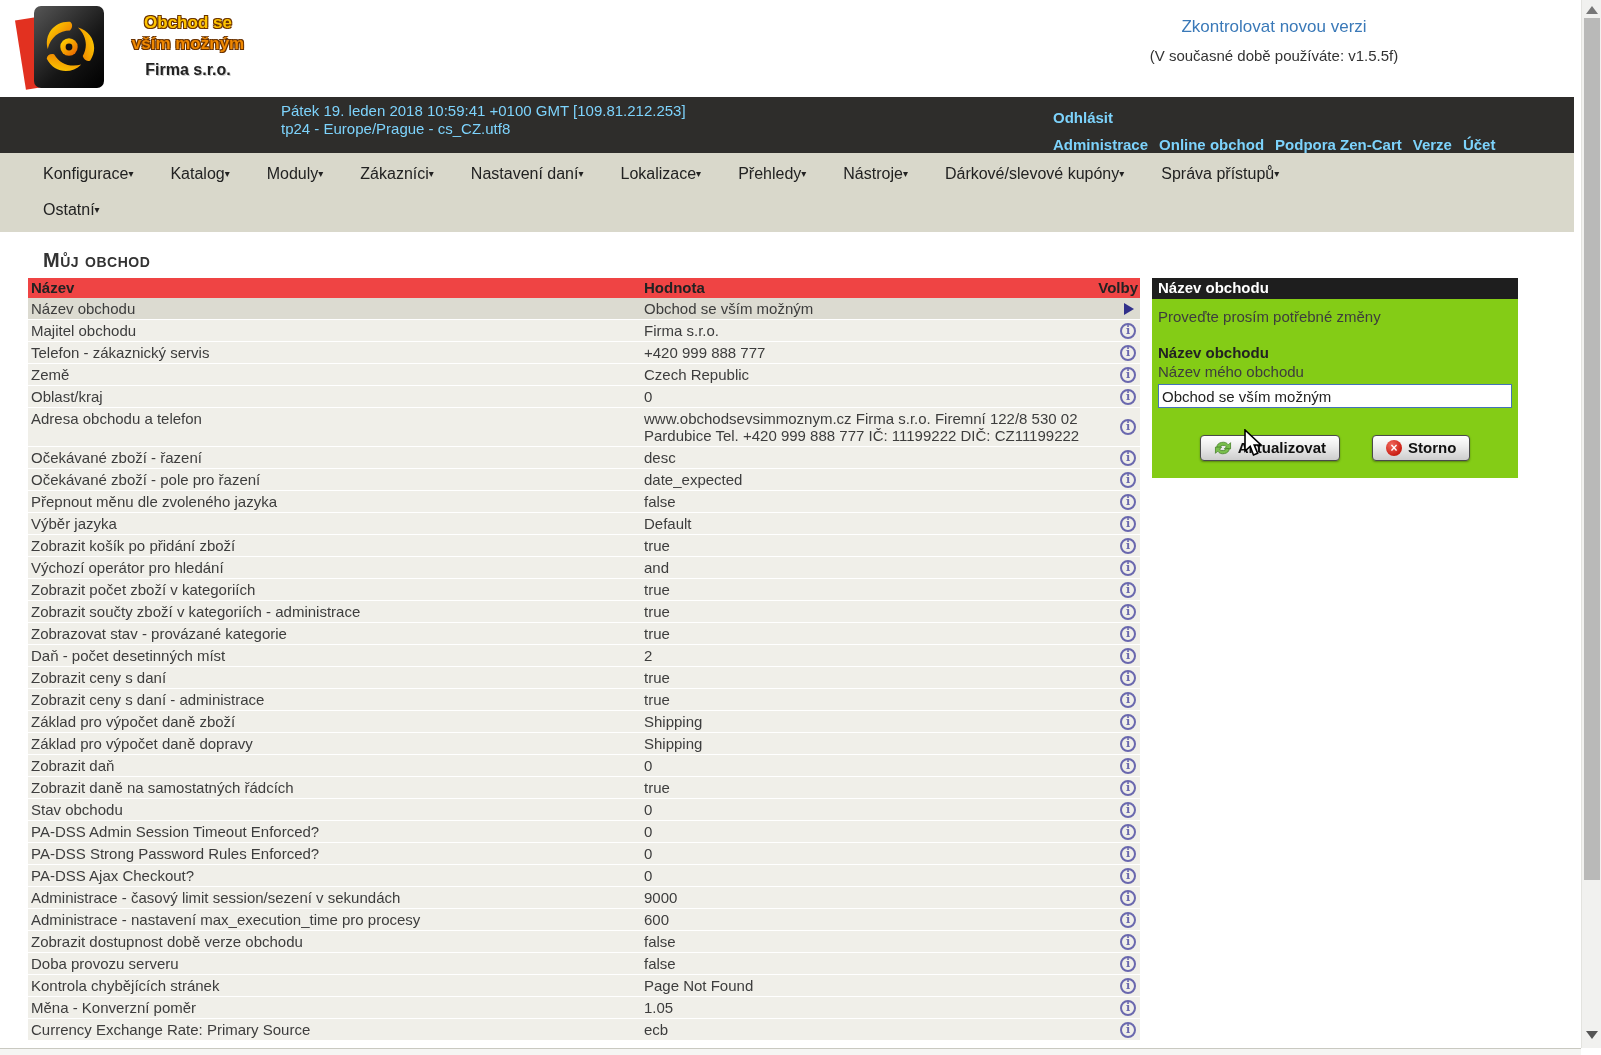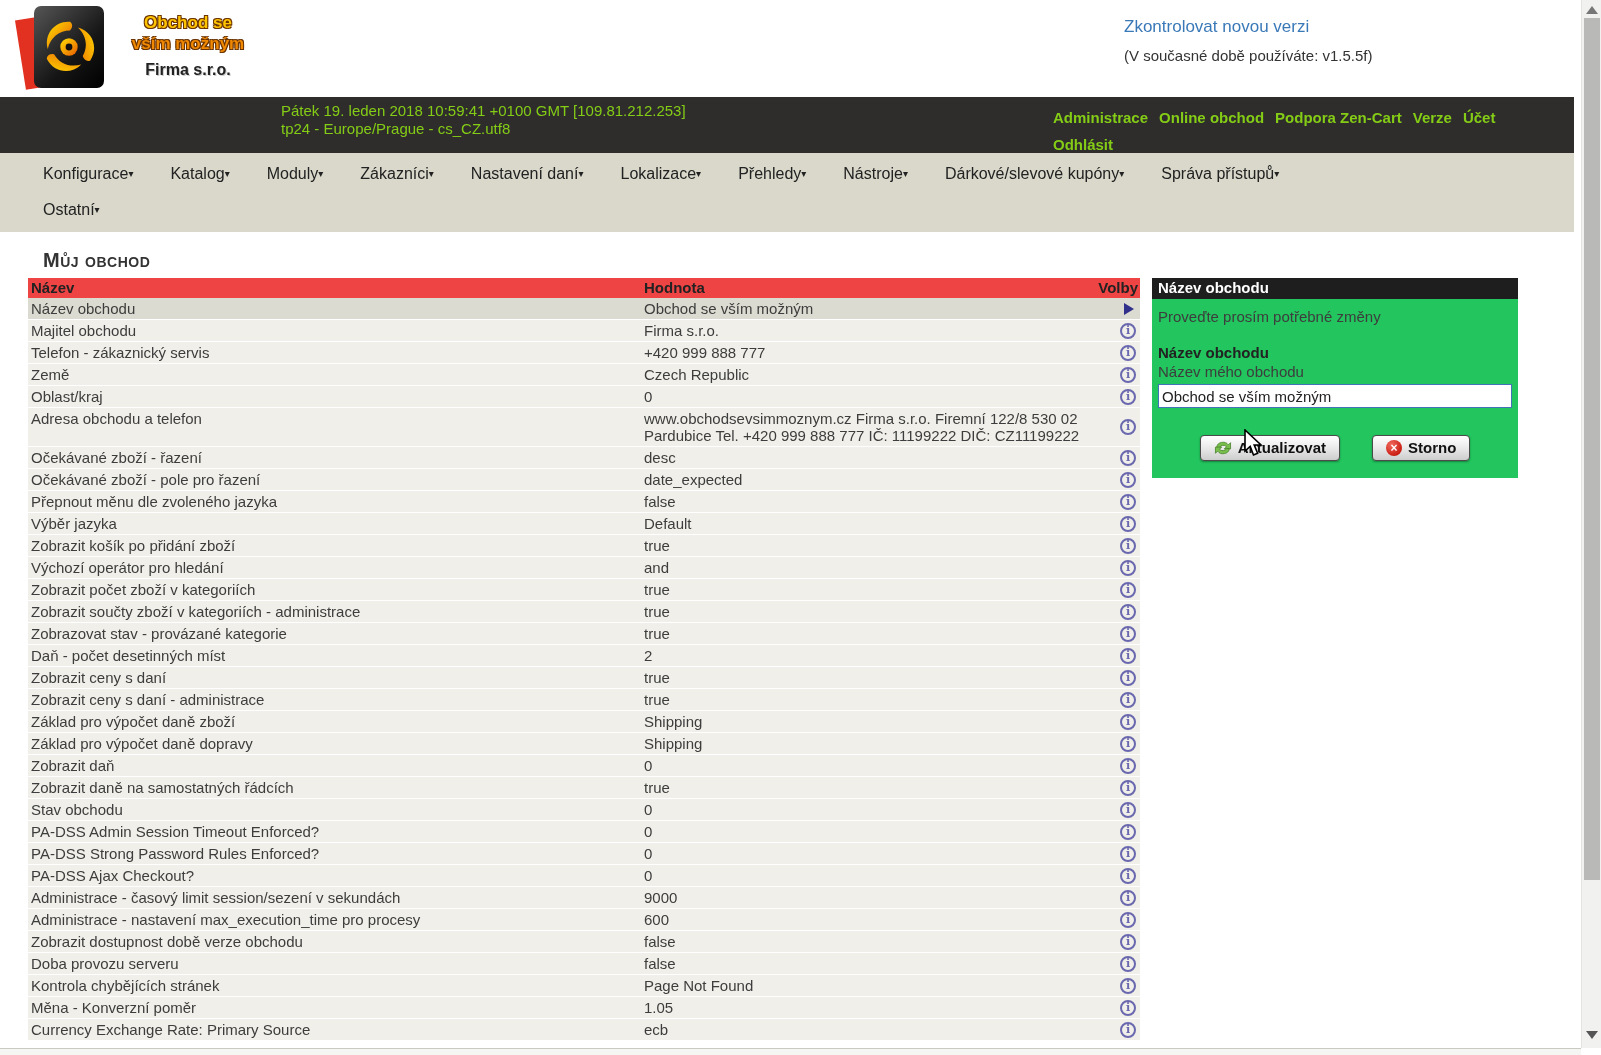--- a/index.html
+++ b/index.html
@@ -15,26 +15,26 @@
   .logo { position:absolute; left:18px; top:4px; width:225px; height:88px; }
   .logo-red { position:absolute; left:2px; top:10px; width:78px; height:70px; background:#e23120; transform:rotate(-9deg); }
   .logo-black { position:absolute; left:16px; top:2px; width:70px; height:82px; border-radius:7px;
     background:linear-gradient(135deg,#565656,#161616 60%,#000); display:flex; align-items:center; justify-content:center; }
   .logo-text { position:absolute; left:100px; top:8px; width:140px; text-align:center; }
   .logo-line { font-weight:bold; font-size:17px; line-height:21px; color:#ffc400;
     text-shadow:-1px -1px 0 #6b3300, 1px -1px 0 #6b3300, -1px 1px 0 #6b3300, 1px 1px 0 #6b3300; }
   .logo-line2 { color:#f08800; }
   .logo-company { font-weight:bold; font-size:16px; color:#222; margin-top:7px; text-shadow:1px 1px 0 #ccc; }
 
-  .version-box { position:absolute; right:150px; top:17px; width:300px; text-align:left; }
+  .version-box { position:absolute; right:150px; top:17px; width:300px; text-align:center; }
   .version-link { color:#3a79b8; font-size:17px; text-decoration:none; cursor:pointer; }
   .version-note { color:#333; font-size:15px; margin-top:10px; }
 
   
-  .info-bar { position:absolute; left:0; top:97px; width:1574px; height:56px; background:#2e2d2b; color:#84cc16;padding-left:36px; }
+  .info-bar { position:absolute; left:0; top:97px; width:1574px; height:56px; background:#2e2d2b; color:#7dd3fc;padding-left:36px; }
   .date-block { position:absolute; left:281px; top:5px; font-size:15px; line-height:18px; }
   .admin-links { position:absolute; left:1053px; top:7px; font-weight:bold; font-size:15px; line-height:27px; }
   .admin-links .link-row { display:flex; }
   .admin-link { margin-right:11px; cursor:pointer; white-space:nowrap; }
 
   
   .nav-bar { position:absolute; left:0; top:153px; width:1574px; height:79px; background:#d9d8cb; }
   .nav-row { display:flex; align-items:center; height:38px; padding-left:43px; }
   .nav-row.r1 { padding-top:3px; }
   .nav-item { display:flex; align-items:center; margin-right:37px; font-size:16px; color:#222; cursor:pointer; white-space:nowrap; }
@@ -53,21 +53,21 @@
   .c-value { padding-right:6px; }
   .c-opt { display:flex; justify-content:flex-end; align-items:center; padding-right:4px; }
   .info-icon { width:16px; height:16px; min-width:16px; border:2px solid #6a68ae; border-radius:50%; color:#6a68ae;
     font-family:"DejaVu Serif",serif; font-weight:bold; font-size:11px; line-height:12px;
     display:flex; align-items:center; justify-content:center; cursor:pointer; }
   .arrow-icon { width:0; height:0; border-left:10px solid #31308a; border-top:6px solid transparent; border-bottom:6px solid transparent; margin-right:2px; }
 
   
   .panel { position:absolute; left:1152px; top:278px; width:366px; }
   .panel-header { background:#1e1e1e; color:#fff; font-weight:bold; font-size:15px; padding:1px 6px 3px; }
-  .panel-body { background:#22c55e; padding:9px 6px 17px; }
+  .panel-body { background:#84cc16; padding:9px 6px 17px; }
   .panel-instruction { font-size:15px; }
   .panel-field-label { font-weight:bold; font-size:15px; margin-top:19px; color:#222; }
   .panel-field-hint { font-size:15px; margin-top:2px; }
   .panel-input { width:100%; height:24px; border:1px solid #4472b9; background:#fff; color:#222; font-size:15px; padding:2px 3px; margin-top:4px; font-family:inherit; }
   .panel-buttons { display:flex; justify-content:center; gap:32px; margin-top:27px; }
   .btn { display:inline-flex; align-items:center; gap:6px; padding:3px 13px 4px; border:1px solid #4a4a4a; border-radius:4px;
     background:linear-gradient(#ffffff,#ececec 45%,#cdcdcd); font-weight:bold; font-size:15px; color:#111;
     box-shadow:0 1px 2px rgba(0,0,0,0.35); cursor:pointer; font-family:inherit; }
   .storno-icon { width:16px; height:16px; border-radius:50%; background:radial-gradient(circle at 35% 30%, #f2695d, #c91d12 72%);
     color:#fff; font-weight:bold; font-size:12px; line-height:12px; display:flex; align-items:center; justify-content:center; }
@@ -116,29 +116,29 @@
     <div class="version-note">(V současné době používáte: v1.5.5f)</div>
   </div>
 </div>
 
 <div class="info-bar">
   <div class="date-block">
     <div>Pátek 19. leden 2018 10:59:41 +0100 GMT [109.81.212.253]</div>
     <div>tp24 - Europe/Prague - cs_CZ.utf8</div>
   </div>
   <div class="admin-links">
+    <div class="link-row" id="admin-links-row2">
+        <span class="admin-link">Odhlásit</span>
+      </div>
     <div class="link-row" id="admin-links-row1">
         <span class="admin-link">Administrace</span>
         <span class="admin-link">Online obchod</span>
         <span class="admin-link">Podpora Zen-Cart</span>
         <span class="admin-link">Verze</span>
         <span class="admin-link">Účet</span>
-      </div>
-    <div class="link-row" id="admin-links-row2">
-        <span class="admin-link">Odhlásit</span>
       </div>
   </div>
 </div>
 
 <div class="nav-bar">
   <div class="nav-row r1" id="nav-row1">
       <div class="nav-item">
         <span>Konfigurace</span>
         <span class="caret">▾</span>
       </div>

